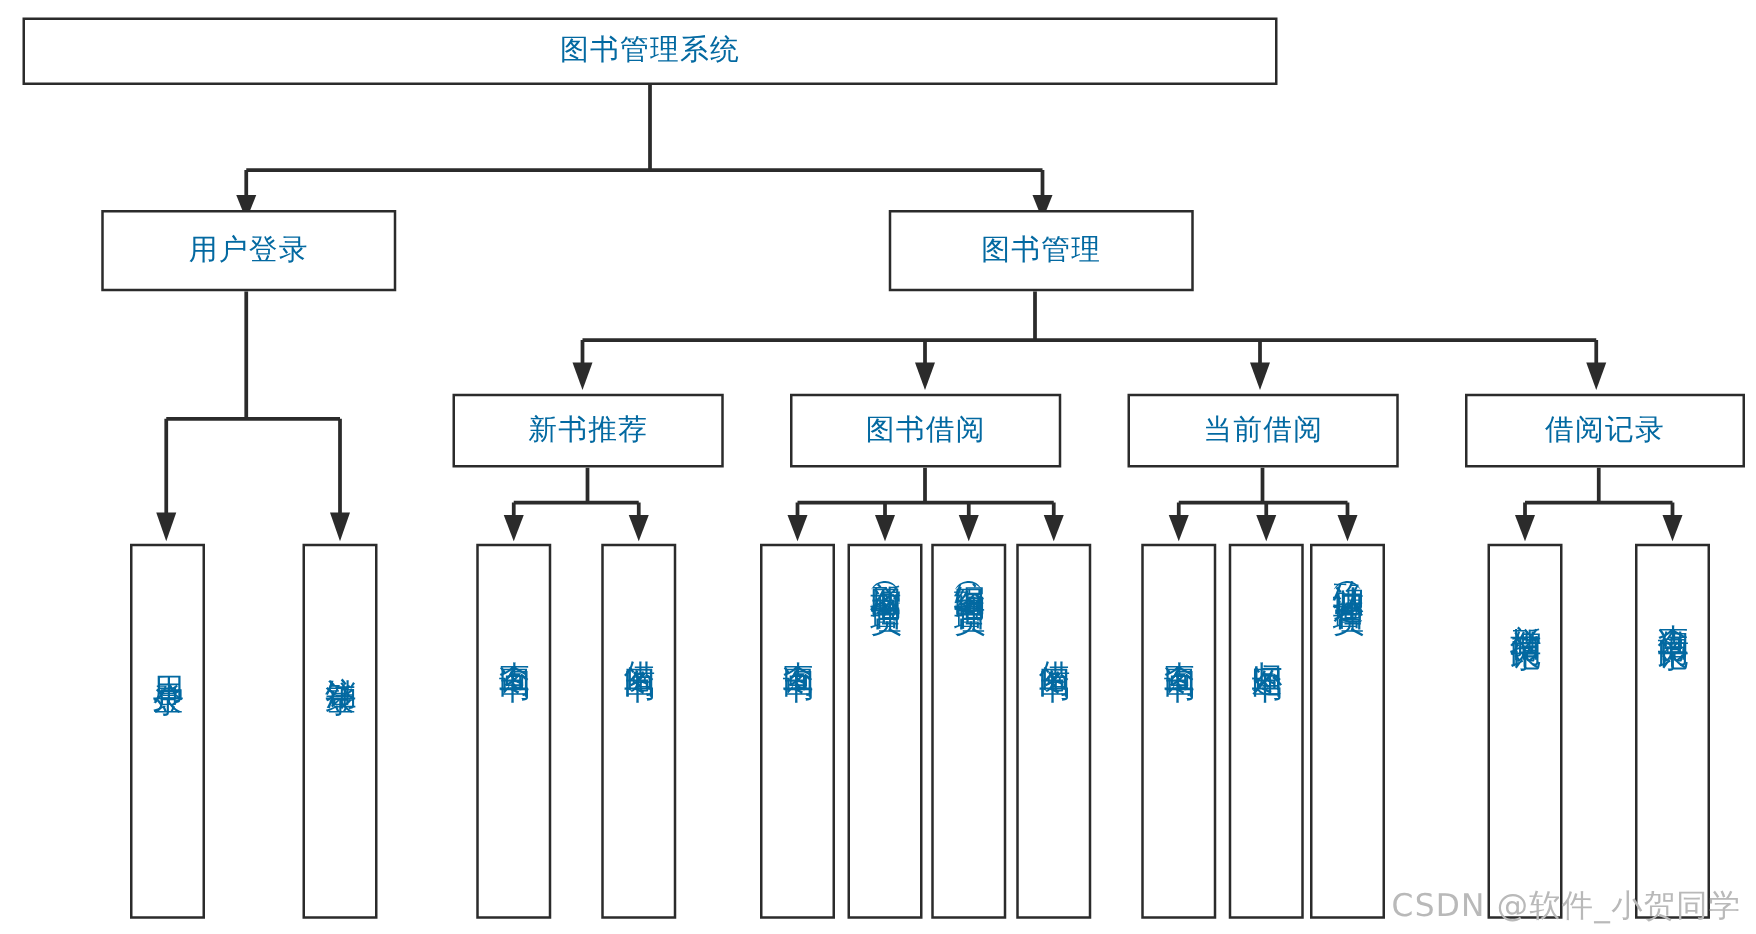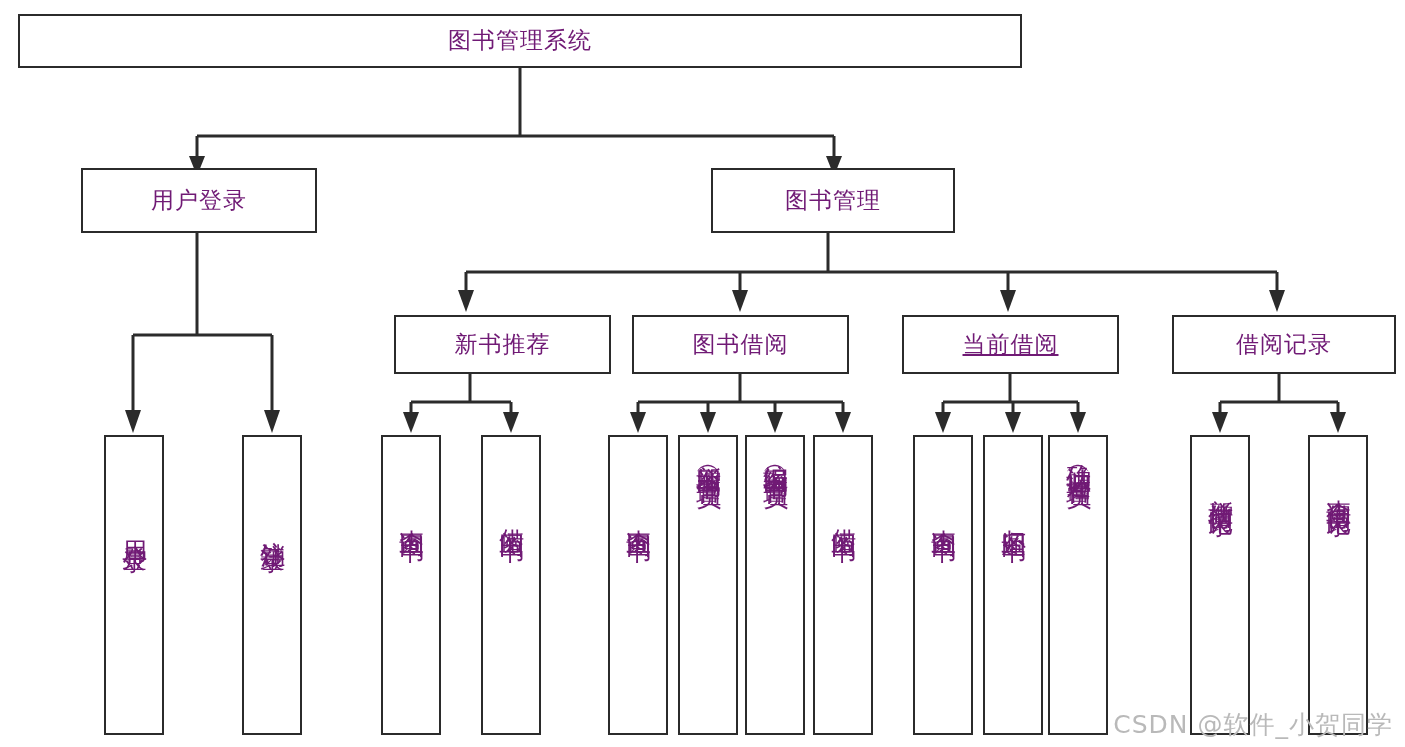--- a/index.html
+++ b/index.html
@@ -14,21 +14,21 @@
   #canvas{position:absolute;left:0;top:0;width:1405px;height:747px;}
 
   .node{
     position:absolute;
     box-sizing:border-box;
     border:2.5px solid #2b2b2b;
     background:#ffffff;
     display:flex;
     align-items:center;
     justify-content:center;
-    color:#701a75;
+    color:#0369a1;
   }
   .node .lbl{
     display:block;
     text-align:center;
     line-height:1.18;
     white-space:nowrap;
   }
   
   .node.h .lbl{
     font-size:23px;
@@ -137,27 +137,27 @@
     <span class="lbl">图书管理系统</span>
   </div>
 
   <div class="node h" style="left:81px;top:168px;width:236px;height:65px;">
     <span class="lbl">用户登录</span>
   </div>
   <div class="node h" style="left:711px;top:168px;width:244px;height:65px;">
     <span class="lbl">图书管理</span>
   </div>
 
-  <div class="node h" style="left:362px;top:315px;width:217px;height:59px;margin-left:32px;">
+  <div class="node h" style="left:362px;top:315px;width:217px;height:59px;">
     <span class="lbl">新书推荐</span>
   </div>
   <div class="node h" style="left:632px;top:315px;width:217px;height:59px;justify-content:center;">
     <span class="lbl">图书借阅</span>
   </div>
-  <div class="node h" style="left:902px;top:315px;width:217px;height:59px;text-decoration:underline;">
+  <div class="node h" style="left:902px;top:315px;width:217px;height:59px;">
     <span class="lbl">当前借阅</span>
   </div>
   <div class="node h" style="left:1172px;top:315px;width:224px;height:59px;">
     <span class="lbl">借阅记录</span>
   </div>
 
   <div class="node v" style="left:104px;top:435px;width:60px;height:300px;padding-top:84px;">
     <span class="lbl">用户登录</span>
   </div>
   <div class="node v" style="left:242px;top:435px;width:60px;height:300px;padding-top:84px;">

